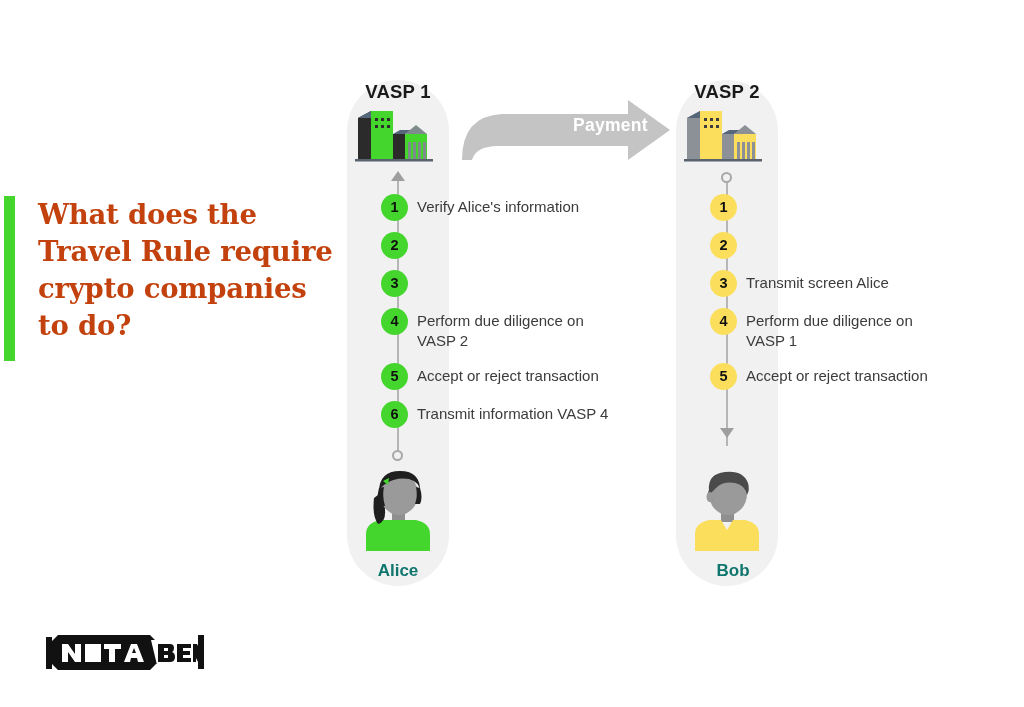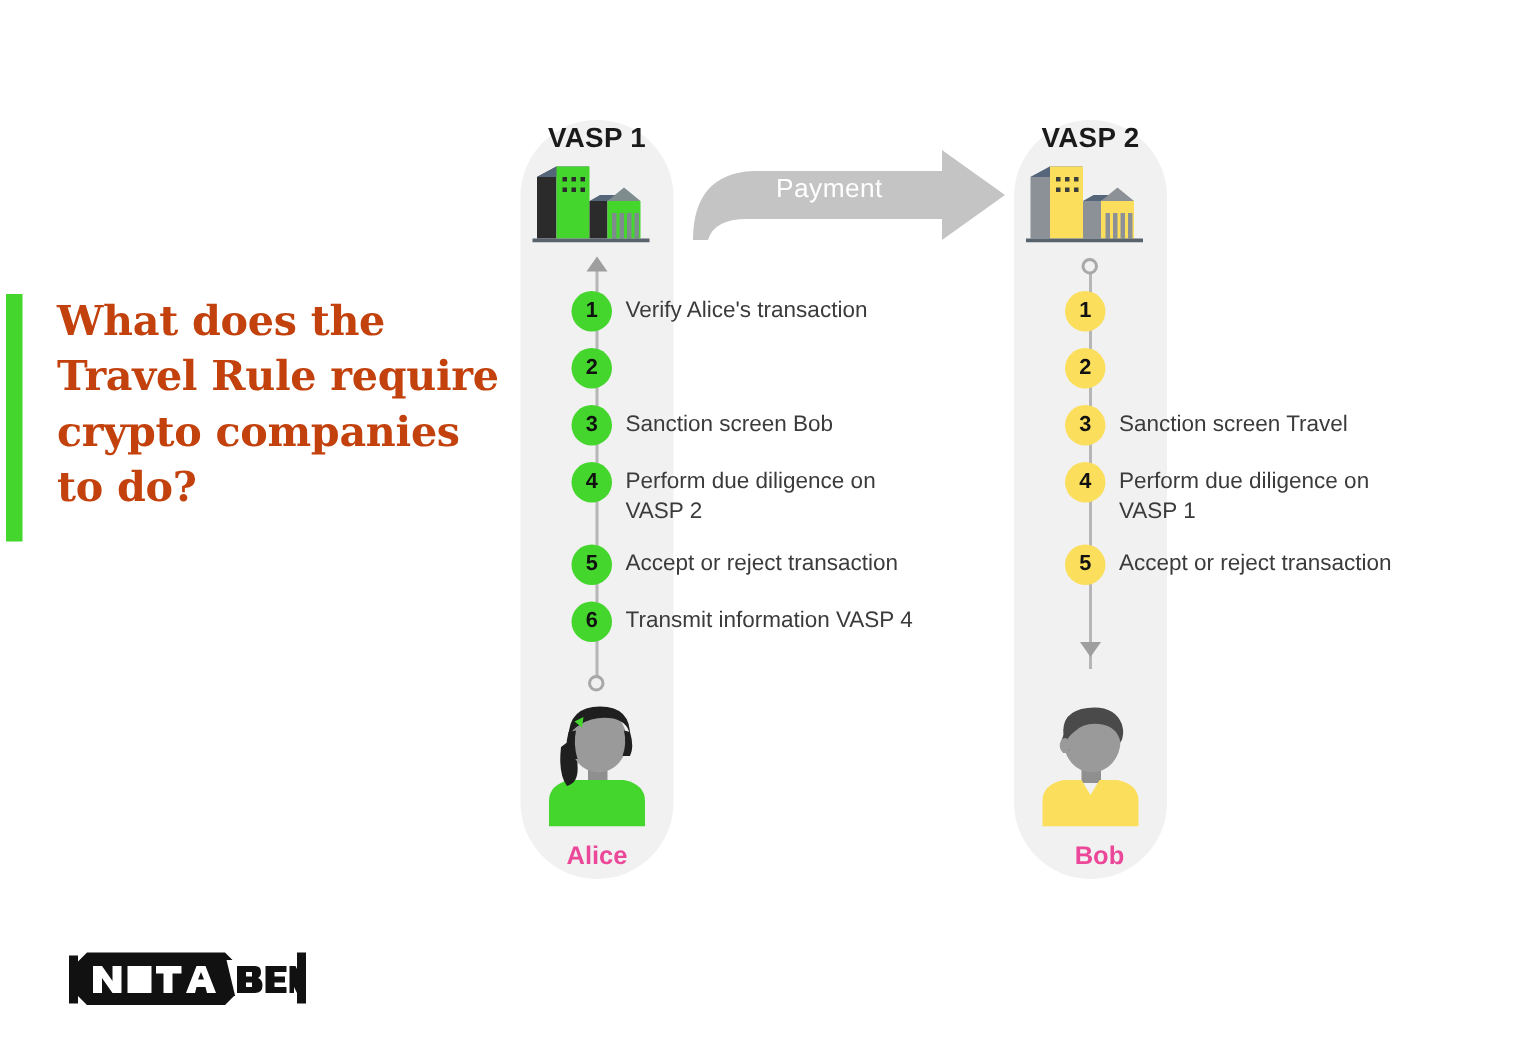--- a/index.html
+++ b/index.html
@@ -149,41 +149,41 @@
   }
   #person-alice { left: 352px; top: 466px; }
   #person-bob   { left: 681px; top: 466px; }
 
   .person-name {
     position: absolute;
     width: 160px;
     text-align: center;
     font-size: 17px;
     font-weight: bold;
-    color: #ec4899;
+    color: #0f766e;
   }
   #name-alice { left: 318px; top: 561px; }
   #name-bob   { left: 653px; top: 561px; }
 
   
   #payment-arrow {
     position: absolute;
     left: 458px;
     top: 98px;
     width: 215px;
     height: 76px;
   }
   #payment-label {
     position: absolute;
     left: 458px;
     top: 115px;
     width: 190px;
-    text-align: center;
+    text-align: right;
     font-size: 17.5px;
-    font-weight: normal;
+    font-weight: bold;
     color: #ffffff;
     letter-spacing: 0.3px;
     pointer-events: none;
   }
 
   
   #logo {
     position: absolute;
     left: 46px;
     top: 633px;
@@ -234,28 +234,27 @@
   </svg>
 </div>
 
 <div id="spine-vasp1" class="spine"></div>
 <div id="arrow-up-vasp1" class="spine-arrow-up"></div>
 <div id="dot-vasp1" class="spine-dot"></div>
 
 <div id="steps-vasp1" class="steps">
   <div class="step green">
     <div class="badge">1</div>
-    <div class="step-label">Verify Alice's transaction</div>
+    <div class="step-label">Verify Alice's information</div>
   </div>
   <div class="step green">
     <div class="badge">2</div>
   </div>
   <div class="step green">
     <div class="badge">3</div>
-    <div class="step-label">Sanction screen Bob</div>
   </div>
   <div class="step green tall">
     <div class="badge">4</div>
     <div class="step-label">Perform due diligence on
 VASP 2</div>
   </div>
   <div class="step green">
     <div class="badge">5</div>
     <div class="step-label">Accept or reject transaction</div>
   </div>
@@ -325,21 +324,21 @@
 
 <div id="steps-vasp2" class="steps">
   <div class="step yellow">
     <div class="badge">1</div>
   </div>
   <div class="step yellow">
     <div class="badge">2</div>
   </div>
   <div class="step yellow">
     <div class="badge">3</div>
-    <div class="step-label">Sanction screen Travel</div>
+    <div class="step-label">Transmit screen Alice</div>
   </div>
   <div class="step yellow tall">
     <div class="badge">4</div>
     <div class="step-label">Perform due diligence on
 VASP 1</div>
   </div>
   <div class="step yellow">
     <div class="badge">5</div>
     <div class="step-label">Accept or reject transaction</div>
   </div>

